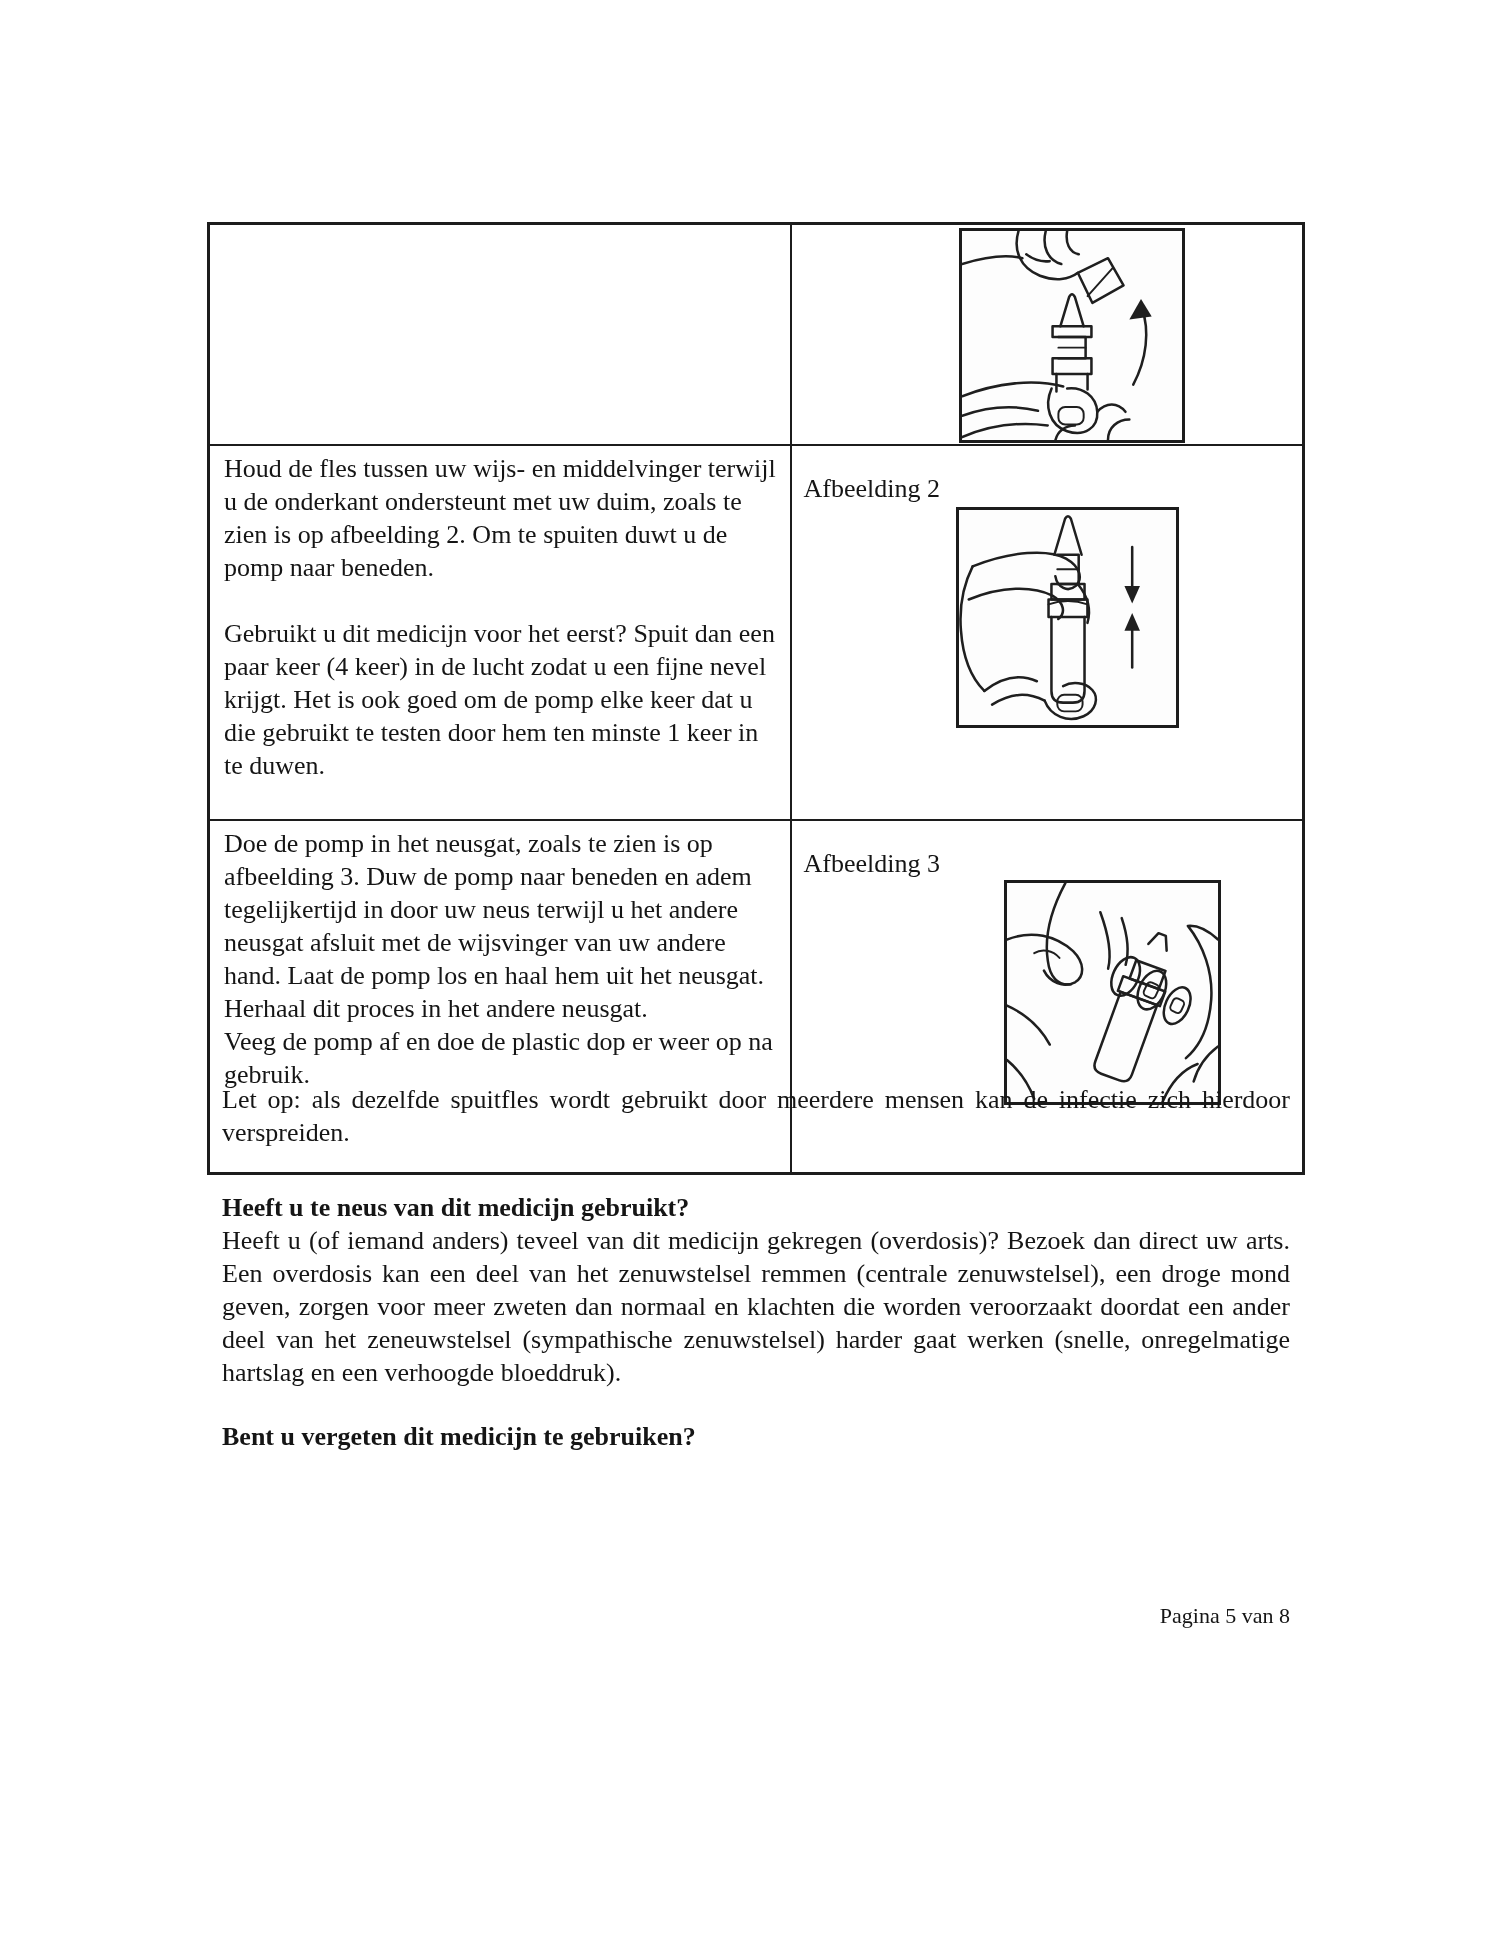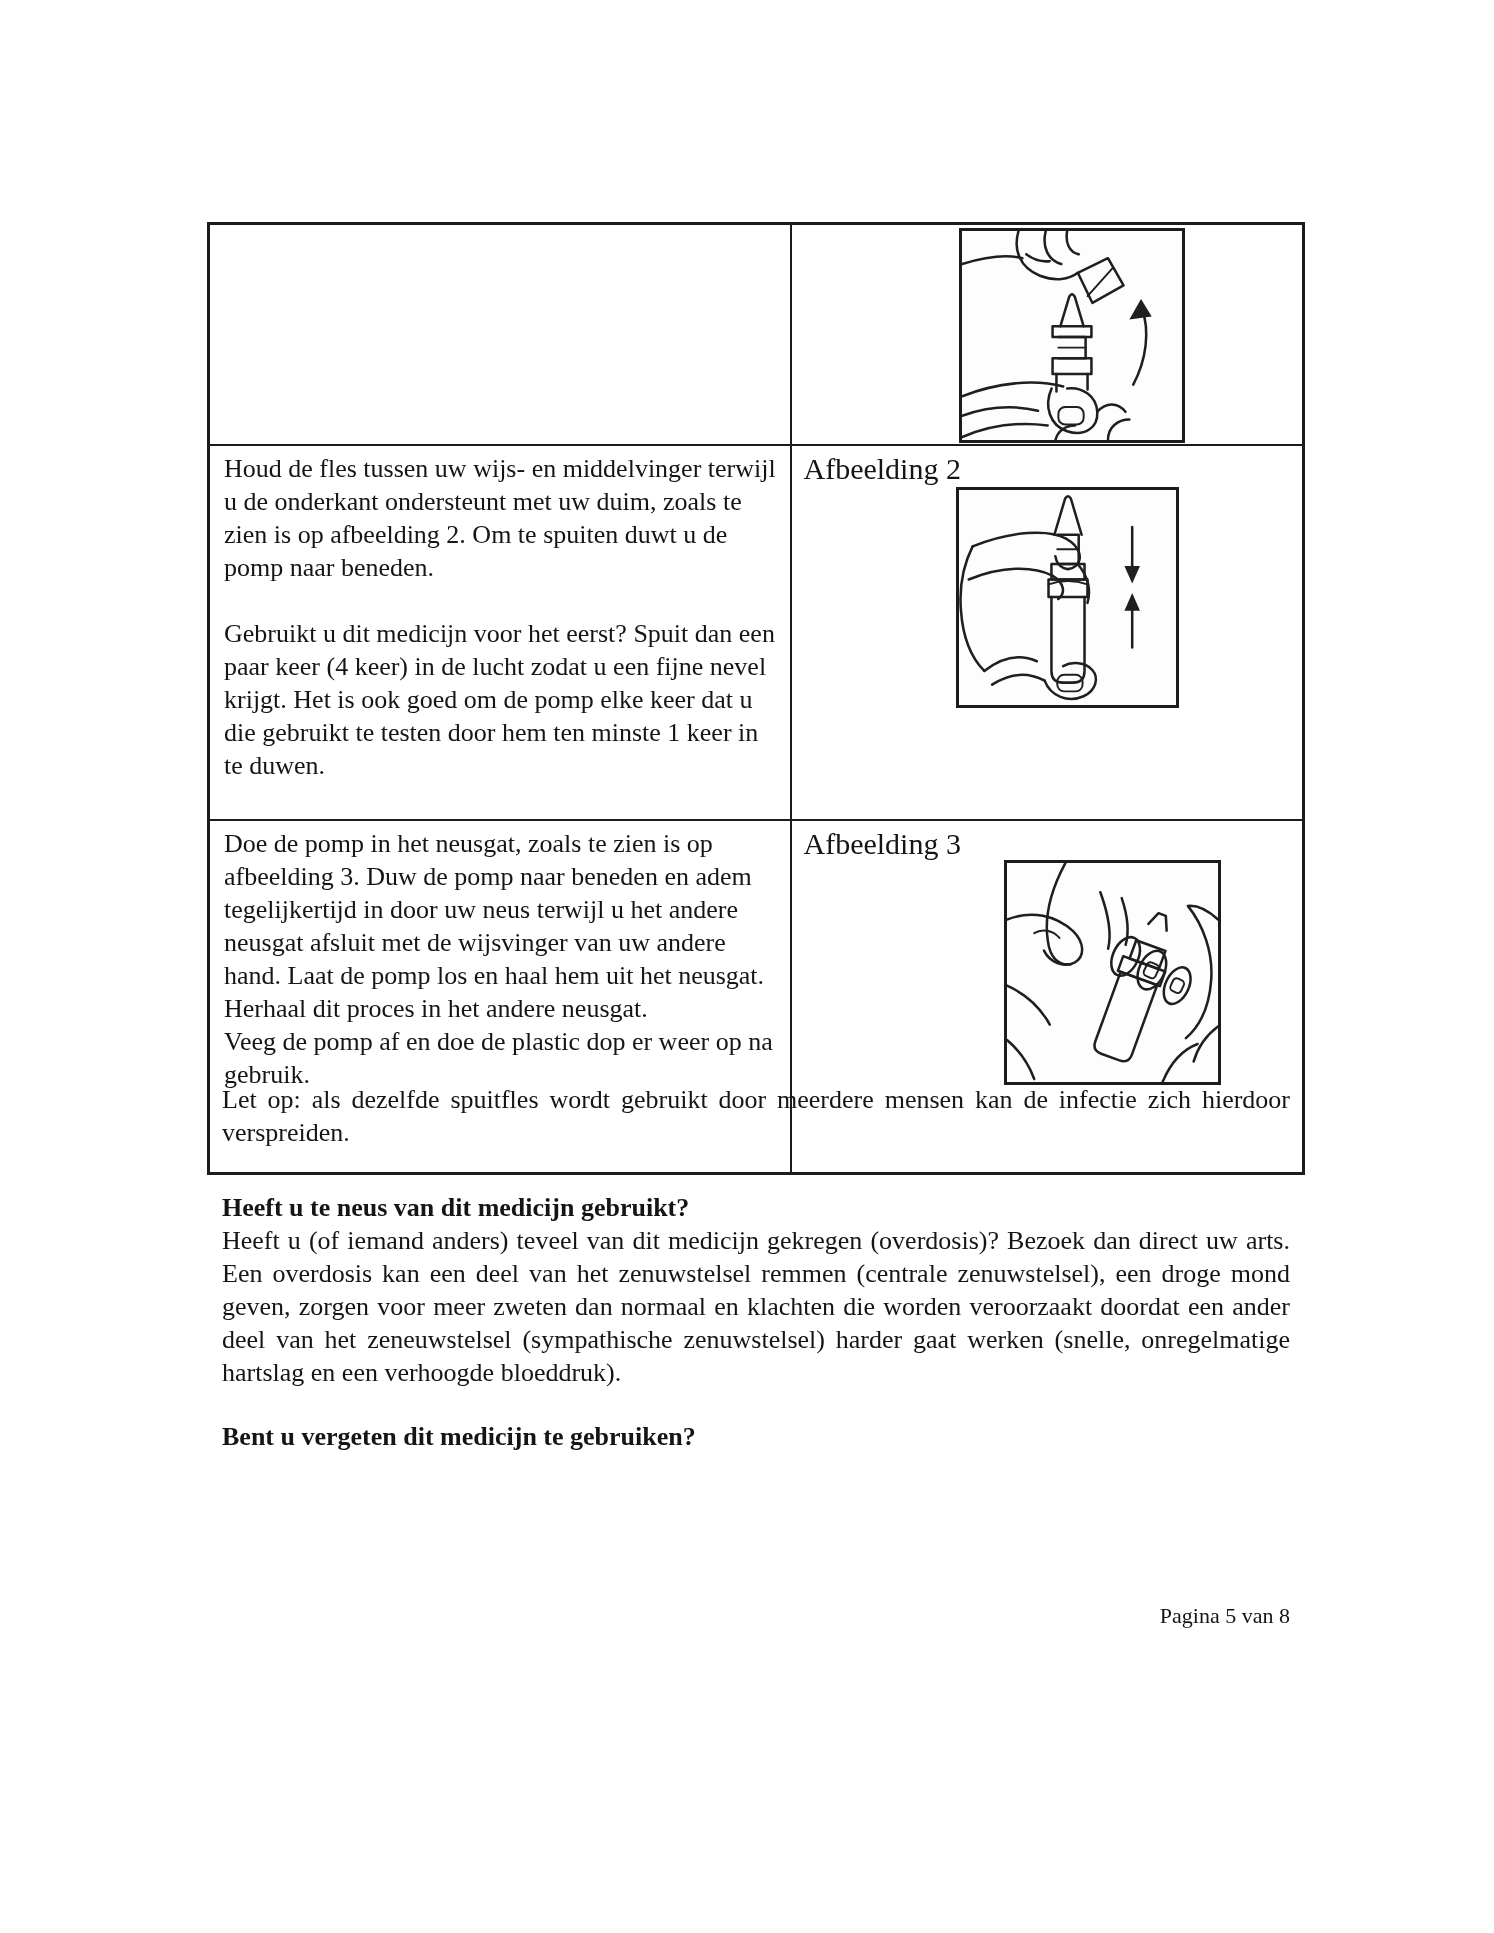--- a/index.html
+++ b/index.html
@@ -20,21 +20,21 @@
   .instr-table td{
     border:2px solid #1c1c1c;
     vertical-align:top;
     font-size:26px;line-height:33px;
     padding:0;
   }
   .instr-table{border:3px solid #1c1c1c;}
   td.text-cell{padding:6px 8px 0 14px;}
   .cell-para{margin:0;}
   .cell-para.spaced{margin-top:33px;}
-  .fig-label{padding:6px 8px 0 12px;font-size:30px;line-height:33px;}
+  .fig-label{padding:6px 8px 0 12px;font-size:26px;line-height:33px;margin-top:20px;}
   .fig-box{
     border:3px solid #1c1c1c;
     background:#fdfdfd;
     box-sizing:border-box;
   }
   .fig-box svg{display:block;}
   #fig1{width:226px;height:215px;margin:3px 0 0 167px;}
   #fig2{width:223px;height:221px;margin:2px 0 0 164px;}
   #fig3{width:217px;height:225px;margin:0 0 0 212px;}
   

